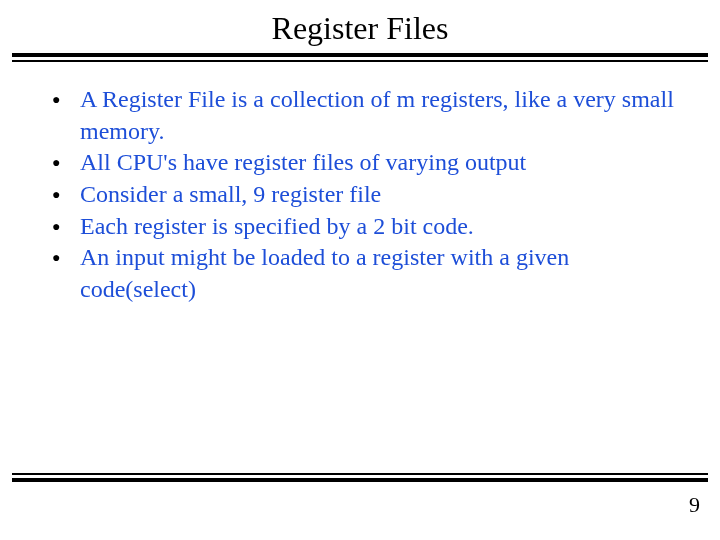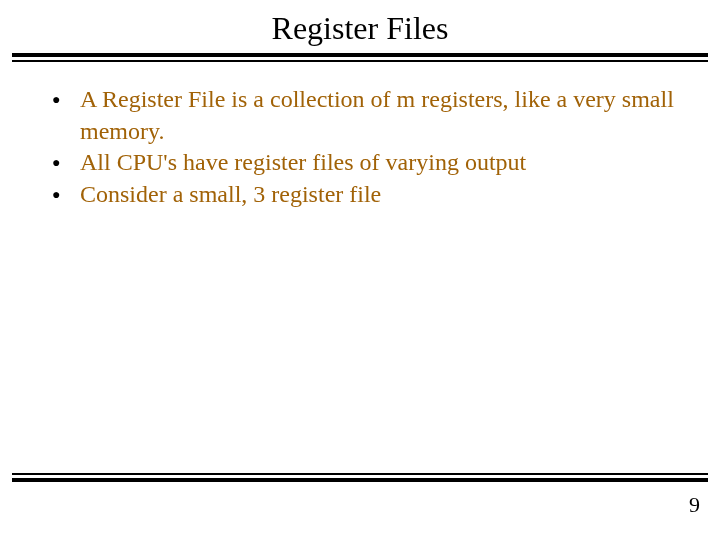--- a/index.html
+++ b/index.html
@@ -40,21 +40,21 @@
   ul.bullets {
     list-style: none;
     margin: 0;
     padding: 0;
   }
   ul.bullets li {
     position: relative;
     padding-left: 34px;
     font-size: 24px;
     line-height: 1.32;
-    color: #a16207;
+    color: #1d4ed8;
   }
   ul.bullets li::before {
     content: "\25CF";
     position: absolute;
     left: 6px;
     top: 0;
     font-size: 14px;
     line-height: 32px;
     color: #000;
   }
@@ -89,21 +89,23 @@
 
   <div class="title">Register Files</div>
 
   <hr class="rule-thick">
   <hr class="rule-thin">
 
   <div class="content">
     <ul class="bullets">
       <li>A Register File is a collection of m registers, like a very small memory.</li>
       <li>All CPU's have register files of varying output</li>
-      <li>Consider a small,  3 register file</li>
+      <li>Consider a small,  9 register file</li>
+      <li>Each register is specified by a 2 bit code.</li>
+      <li>An input might be loaded to a register with a given code(select)</li>
     </ul>
   </div>
 
   <div class="footer-rule">
     <hr class="t1">
     <hr class="t2">
   </div>
 
   <div class="page-num">9</div>
 

